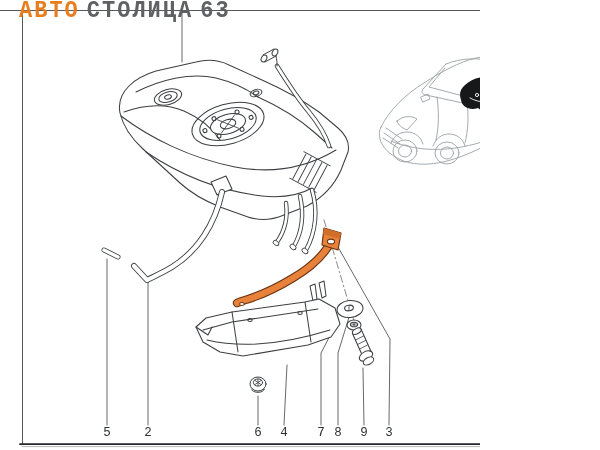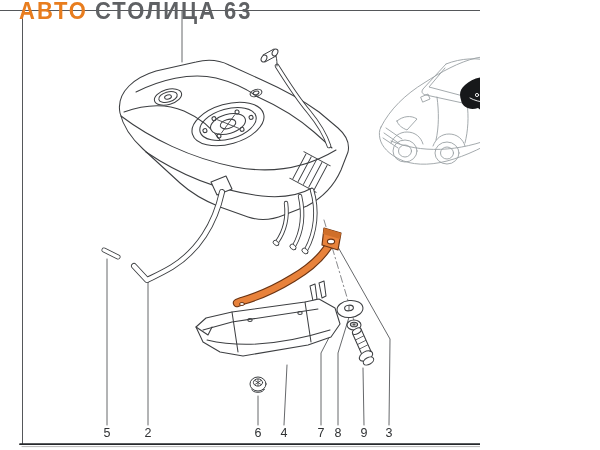--- a/index.html
+++ b/index.html
@@ -1,17 +1,17 @@
 <!DOCTYPE html>
 <html><head>
 <meta charset="utf-8">
 <style>
   html,body{margin:0;padding:0;background:#ffffff;}
   .stage{position:relative;width:480px;height:450px;background:#fff;overflow:hidden;
-         font-family:Liberation Sans, sans-serif;}
+         font-family:Liberation Mono, monospace;}
   .stage svg{position:absolute;left:0;top:0;}
   .brand{position:absolute;left:19px;top:-2px;font-weight:700;font-size:22px;
          letter-spacing:2px;white-space:nowrap;transform:scaleY(1.06);transform-origin:left top;}
   .brand .w1{color:#e87d1e;}
   .brand .w2{color:#5f6164;margin-left:7px;}
   .brand .w3{color:#5f6164;margin-left:7px;}
   .tagline{position:absolute;left:299px;top:2px;width:285px;font-size:11px;font-weight:700;
            color:#7e8184;letter-spacing:0.2px;white-space:nowrap;}
   .callout{position:absolute;top:426px;width:18px;text-align:center;font-size:12.5px;
            color:#2f3133;}

